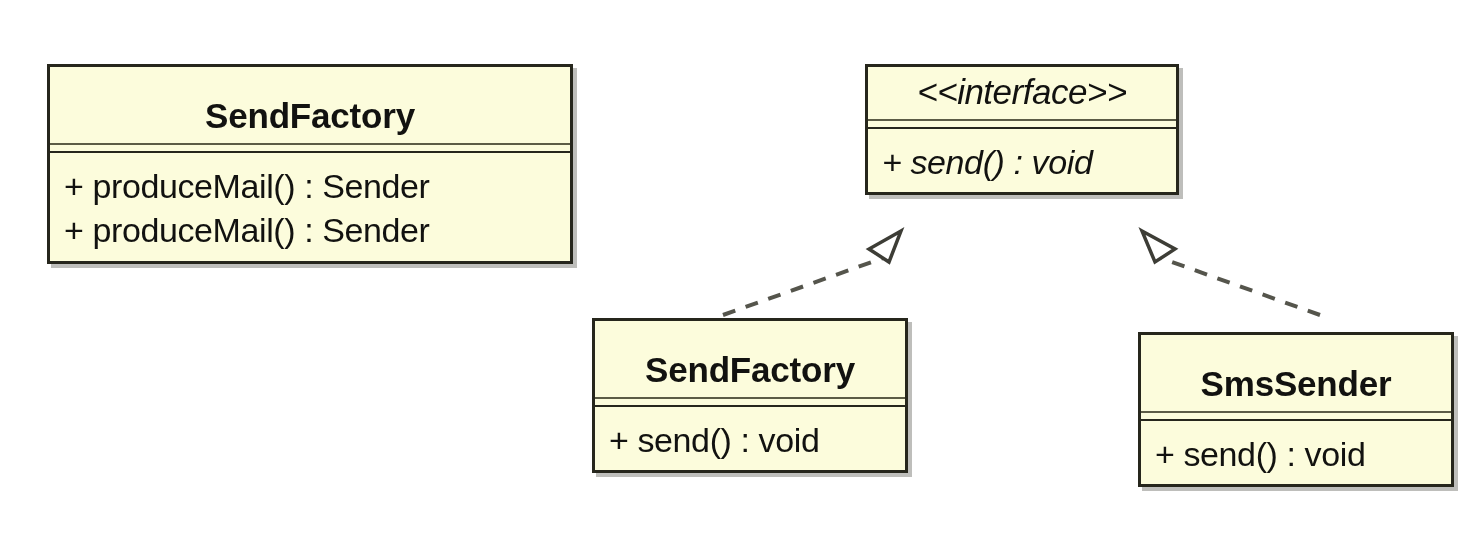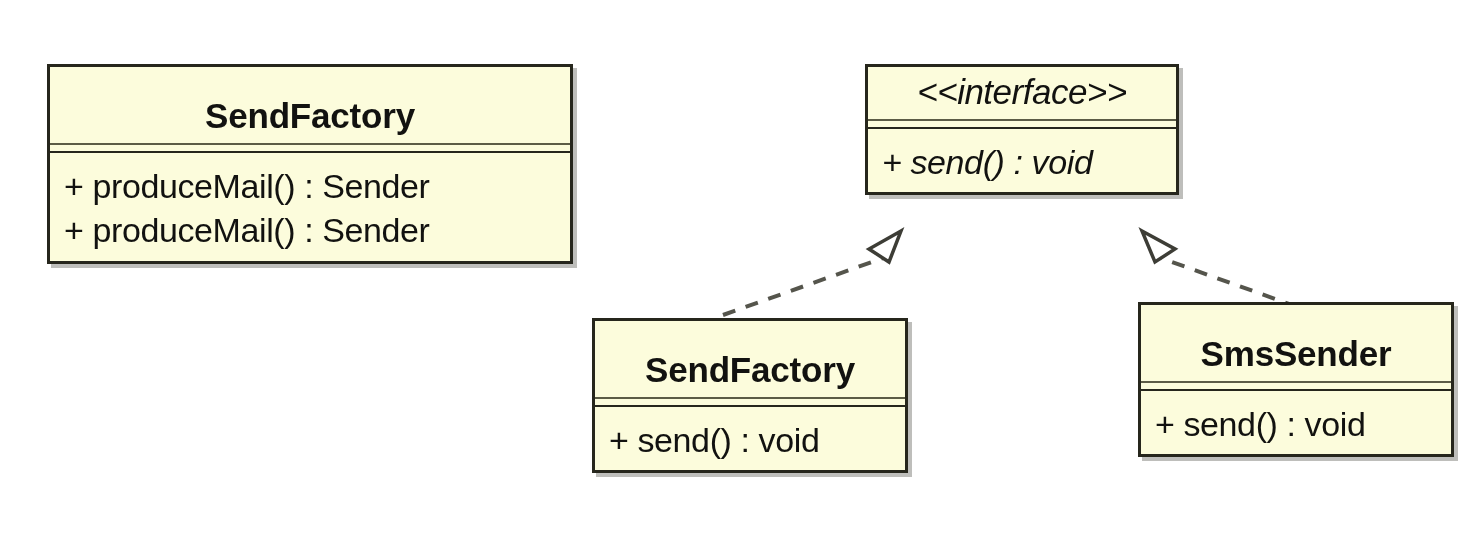--- a/index.html
+++ b/index.html
@@ -134,21 +134,21 @@
   <div class="uml-box" id="box-mail-sender" style="left:592px; top:318px; width:316px;">
     <div class="uml-header">
       <span class="class-name">SendFactory</span>
     </div>
     <div class="separator"></div>
     <div class="uml-compartment">
       <div class="member">+ send() : void</div>
     </div>
   </div>
 
-  <div class="uml-box" id="box-sms-sender" style="left:1138px; top:302px; width:316px;">
+  <div class="uml-box" id="box-sms-sender" style="left:1138px; top:332px; width:316px;">
     <div class="uml-header">
       <span class="class-name">SmsSender</span>
     </div>
     <div class="separator"></div>
     <div class="uml-compartment">
       <div class="member">+ send() : void</div>
     </div>
   </div>
 
 </div>

